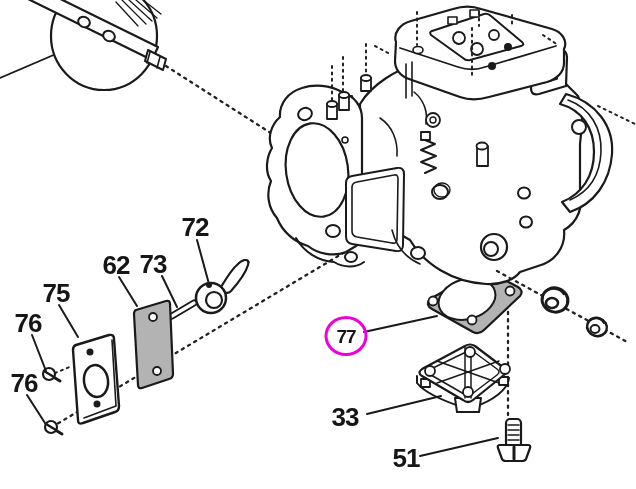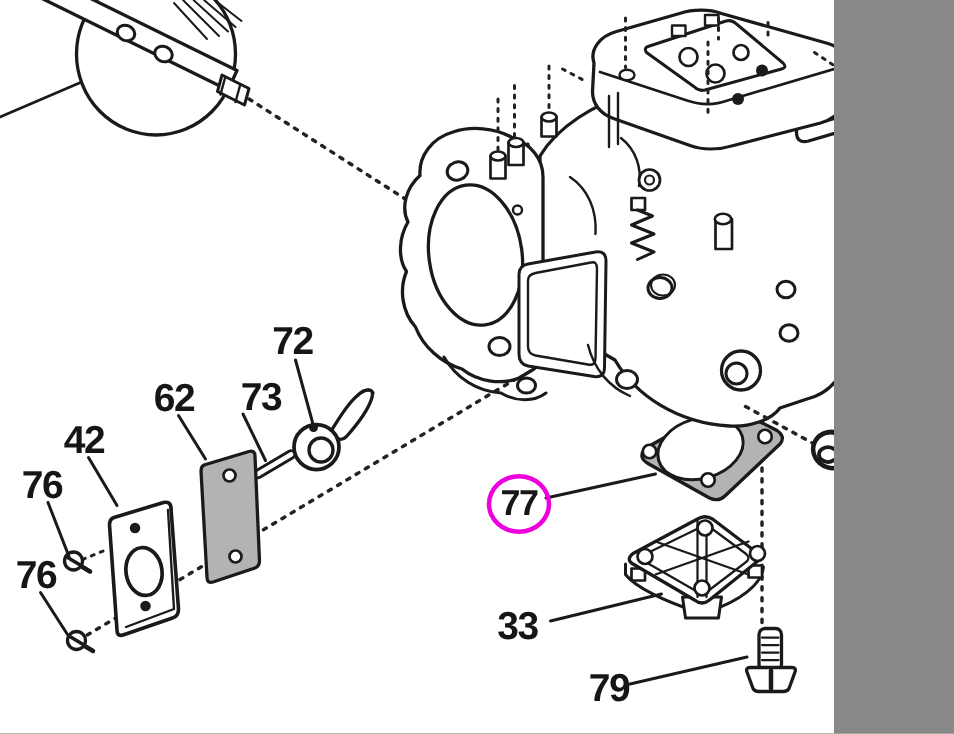--- a/index.html
+++ b/index.html
@@ -1,29 +1,29 @@
 <!DOCTYPE html>
 <html><head>
 <meta charset="utf-8">
 <style>
   html,body{margin:0;padding:0;background:#888;}
   #stage{
-    position:relative;width:556px;height:489px;background:#ffffff;
+    position:relative;width:636px;height:489px;background:#ffffff;
     overflow:hidden;font-family:"Liberation Sans",sans-serif;
   }
   #art{position:absolute;left:0;top:0;}
   .part-label{
     position:absolute;transform:translate(-50%,-50%);
     font-weight:700;font-size:26px;line-height:1;color:#161616;
     letter-spacing:-1px;white-space:nowrap;user-select:none;cursor:pointer;
   }
   .part-label.highlighted{
     width:37px;height:34px;border:3px solid #000000;border-radius:50%;
     display:flex;align-items:center;justify-content:center;
-    font-size:24px;
+    font-size:19px;
   }
   
   .ln{stroke:#1a1a1a;fill:none;stroke-linecap:round;stroke-linejoin:round;}
   .wh{stroke:#1a1a1a;fill:#ffffff;stroke-linejoin:round;}
   .part-gray{stroke:#1a1a1a;fill:#b3b3b3;stroke-linejoin:round;}
   .dk{fill:#1a1a1a;stroke:none;}
   .dot{stroke:#222;fill:none;stroke-width:2.3;stroke-dasharray:2.2 5;stroke-linecap:round;}
   .dot2{stroke:#222;fill:none;stroke-width:2;stroke-dasharray:2 4.4;stroke-linecap:round;}
   .leader{stroke:#1a1a1a;stroke-width:2;fill:none;stroke-linecap:round;}
 </style>
@@ -252,20 +252,20 @@
     <line class="leader" x1="32" y1="335" x2="46" y2="371"></line>
     <line class="leader" x1="27" y1="395" x2="45" y2="423"></line>
     <line class="leader" x1="364" y1="332" x2="437" y2="316"></line>
     <line class="leader" x1="367" y1="414" x2="441" y2="396"></line>
     <line class="leader" x1="420" y1="456" x2="498" y2="438"></line>
   </g>
 </svg>
 
 <div class="part-label" id="label-72" style="left:195px;top:227px">72</div>
 <div class="part-label" id="label-74" style="left:116px;top:265px">62</div>
-<div class="part-label" id="label-73" style="left:174px;top:264px">73</div>
-<div class="part-label" id="label-75" style="left:56px;top:293px">42</div>
+<div class="part-label" id="label-73" style="left:153px;top:264px">73</div>
+<div class="part-label" id="label-75" style="left:56px;top:293px">75</div>
 <div class="part-label" id="label-76-upper" style="left:28px;top:323px">76</div>
 <div class="part-label" id="label-76-lower" style="left:24px;top:383px">76</div>
 <div class="part-label highlighted" id="label-77" style="left: 346px; top: 336px; border-color: rgb(238, 0, 221);">77</div>
 <div class="part-label" id="label-78" style="left:345px;top:417px">33</div>
-<div class="part-label" id="label-79" style="left:406px;top:458px">79</div>
+<div class="part-label" id="label-79" style="left:406px;top:458px">51</div>
 </div>
 
 </body></html>

